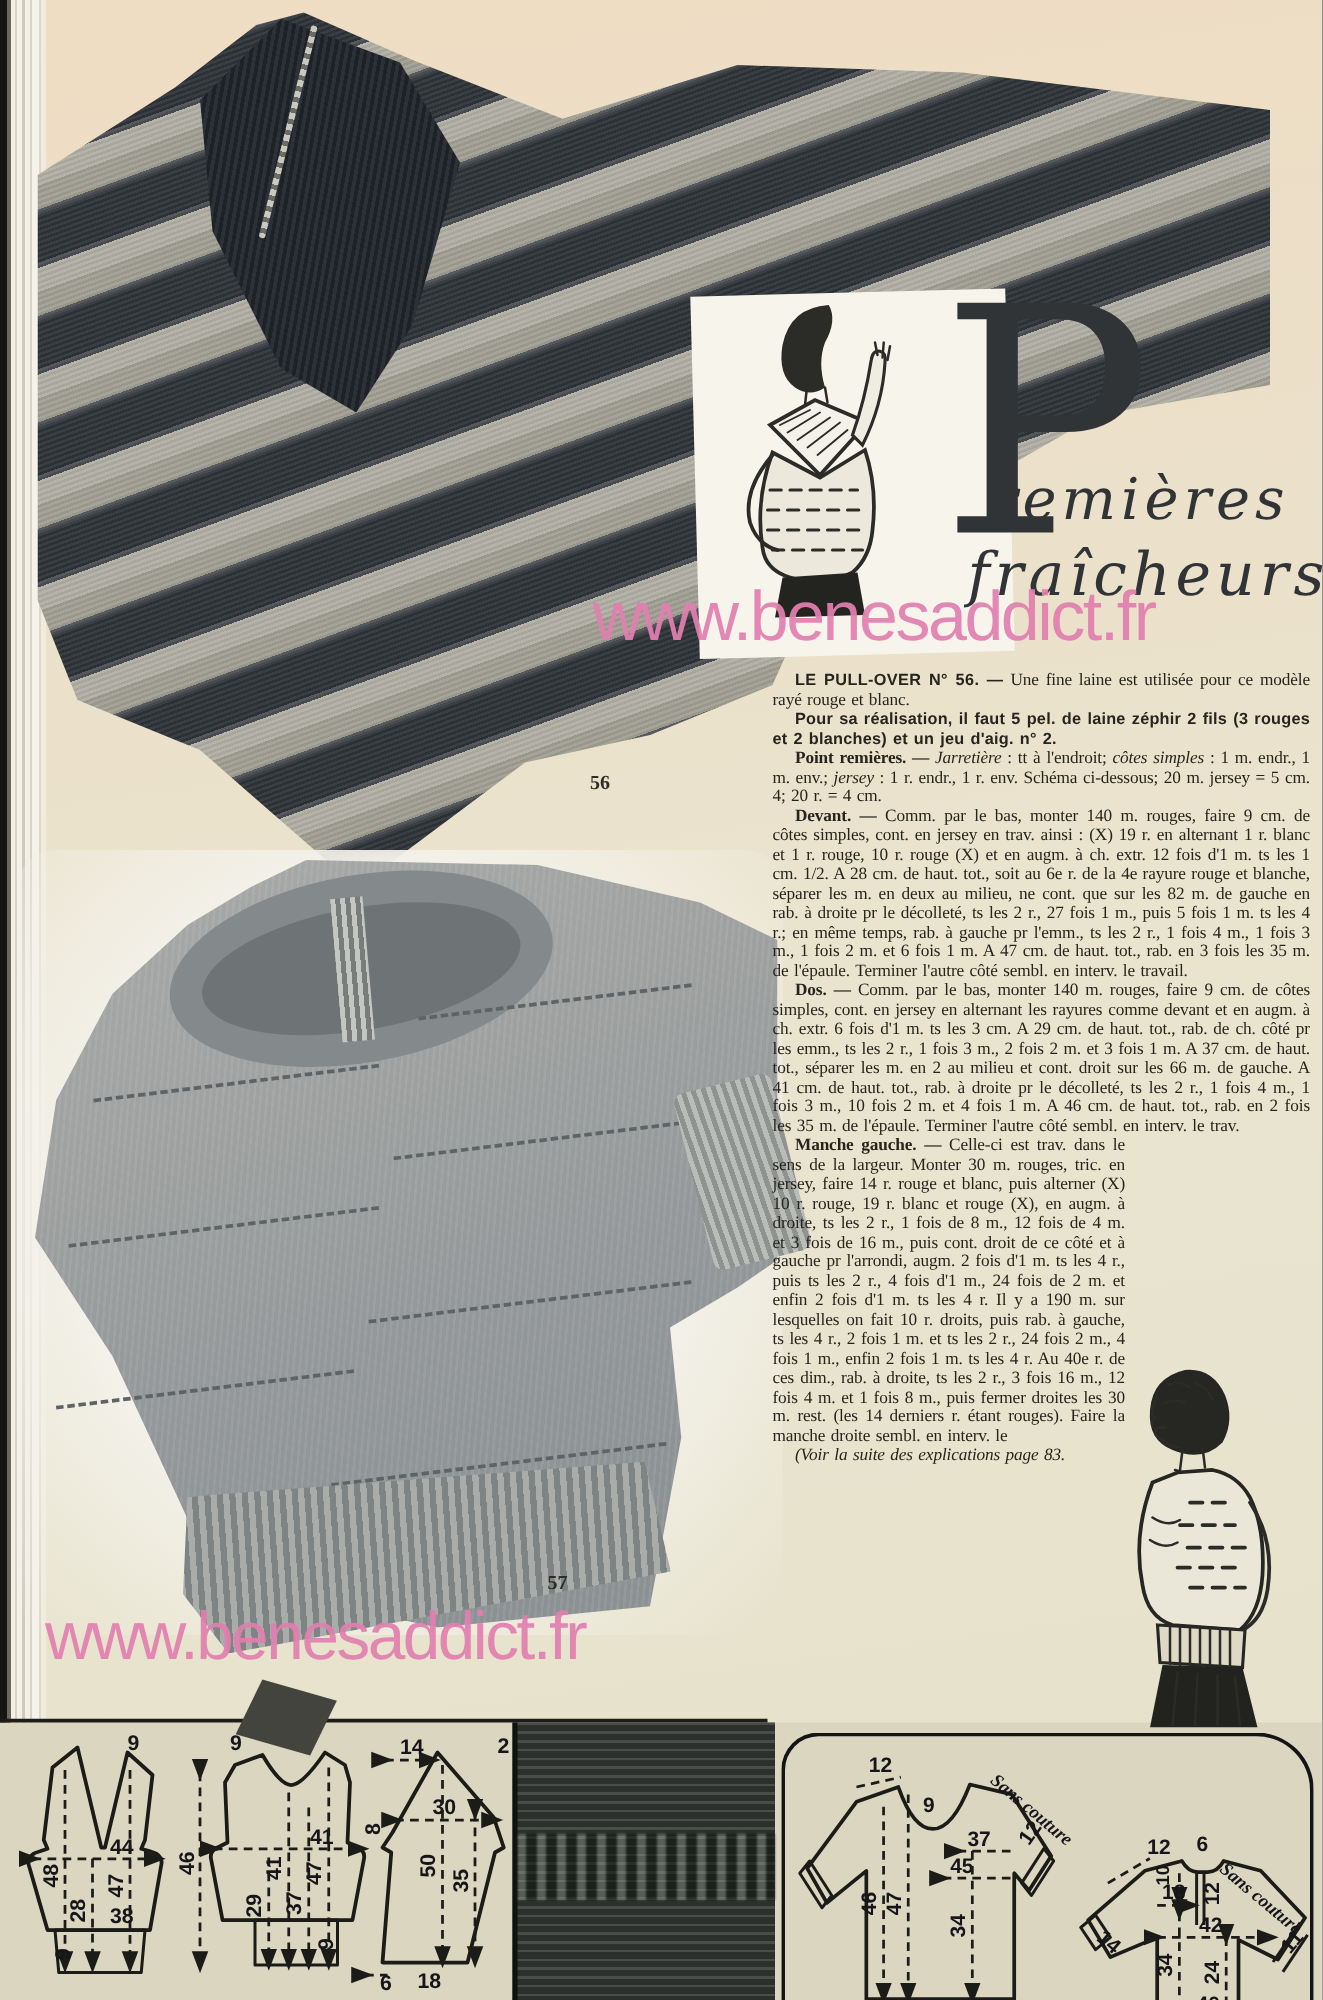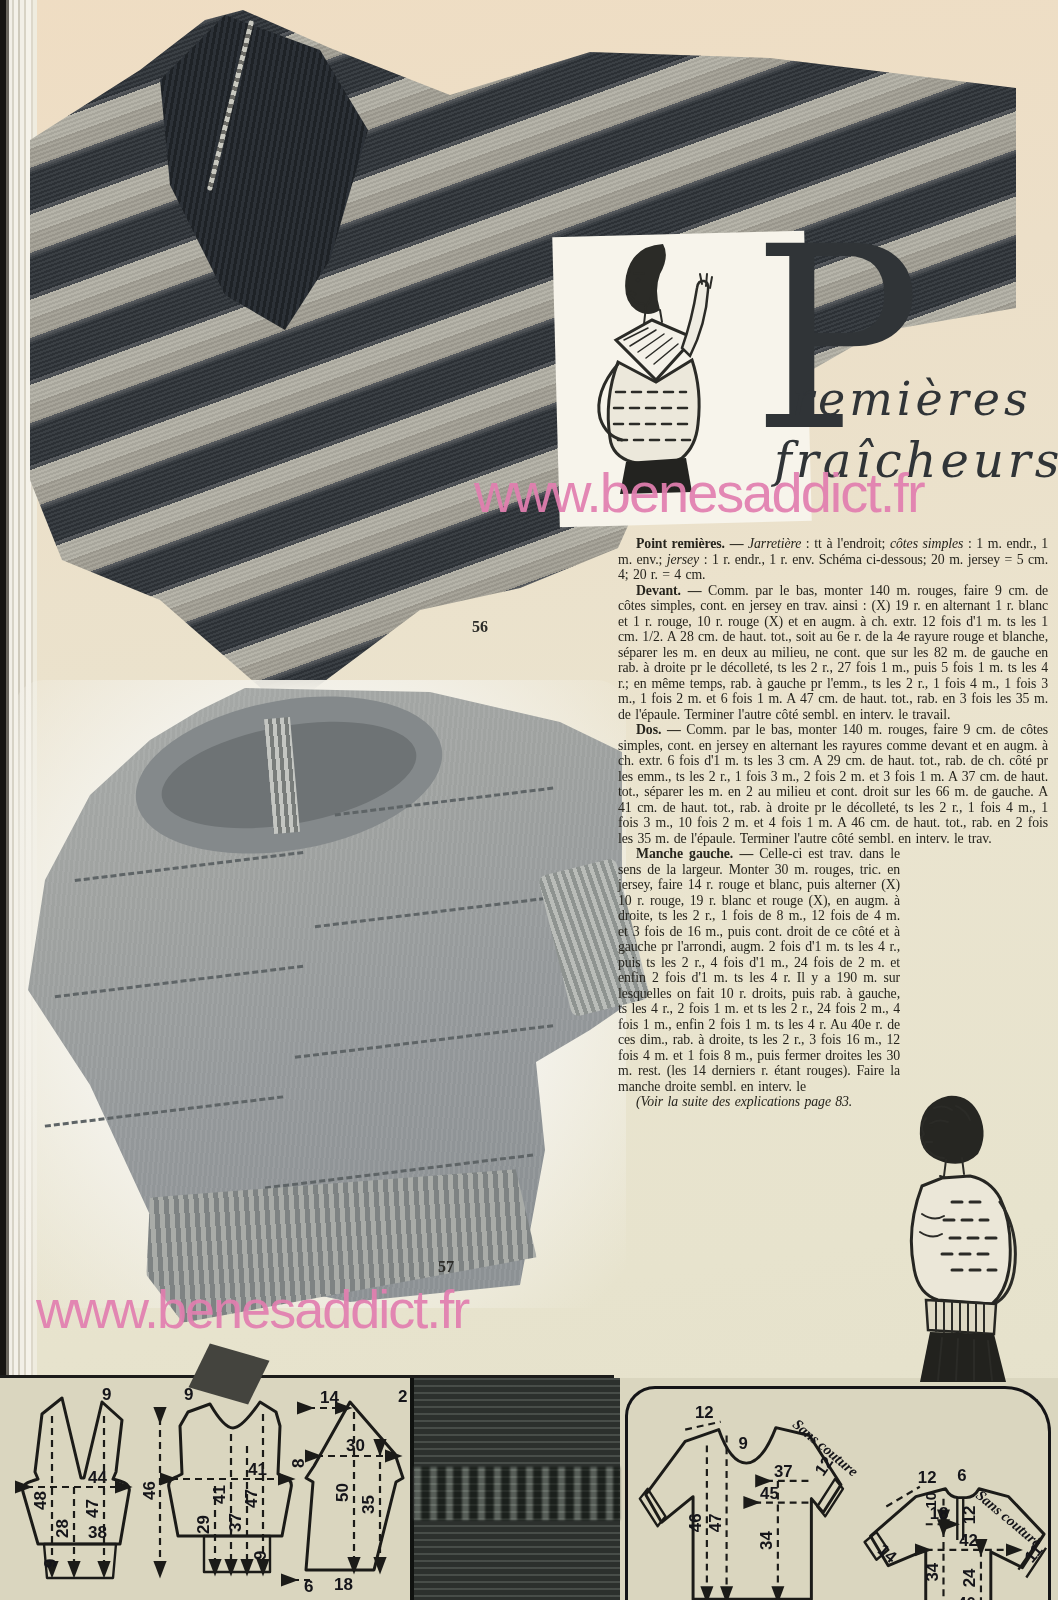--- a/index.html
+++ b/index.html
@@ -149,20 +149,22 @@
     <div class="eyelet" style="left:280px;top:360px;width:260px;"></div>
     <div class="eyelet" style="left:30px;top:430px;width:240px;"></div>
     <div class="eyelet" style="left:250px;top:490px;width:270px;"></div>
     <div class="cuff2"></div>
     <div class="hem2"></div>
   </div>
   <div class="fig-label label57">57</div>
   <div class="watermark wm2">www.benesaddict.fr</div>
 
   <div class="article">
+    <p><b class="lead lead-sans">LE PULL-OVER N° 56. —</b> <span>Une fine laine est utilisée pour ce modèle rayé rouge et blanc.</span></p>
+    <p class="bold-sans">Pour sa réalisation, il faut 5 pel. de laine zéphir 2 fils (3 rouges et 2 blanches) et un jeu d'aig. n° 2.</p>
     <p><b class="lead">Point remières. —</b><span class="it"> Jarretière</span><span> : tt à l'endroit; </span><span class="it">côtes simples</span><span> : 1 m. endr., 1 m. env.; </span><span class="it">jersey</span><span> : 1 r. endr., 1 r. env. Schéma ci-dessous; 20 m. jersey = 5 cm. 4; 20 r. = 4 cm.</span></p>
     <p><b class="lead">Devant. —</b> <span>Comm. par le bas, monter 140 m. rouges, faire 9 cm. de côtes simples, cont. en jersey en trav. ainsi : (X) 19 r. en alternant 1 r. blanc et 1 r. rouge, 10 r. rouge (X) et en augm. à ch. extr. 12 fois d'1 m. ts les 1 cm. 1/2. A 28 cm. de haut. tot., soit au 6e r. de la 4e rayure rouge et blanche, séparer les m. en deux au milieu, ne cont. que sur les 82 m. de gauche en rab. à droite pr le décolleté, ts les 2 r., 27 fois 1 m., puis 5 fois 1 m. ts les 4 r.; en même temps, rab. à gauche pr l'emm., ts les 2 r., 1 fois 4 m., 1 fois 3 m., 1 fois 2 m. et 6 fois 1 m. A 47 cm. de haut. tot., rab. en 3 fois les 35 m. de l'épaule. Terminer l'autre côté sembl. en interv. le travail.</span></p>
     <p><b class="lead">Dos. —</b> <span>Comm. par le bas, monter 140 m. rouges, faire 9 cm. de côtes simples, cont. en jersey en alternant les rayures comme devant et en augm. à ch. extr. 6 fois d'1 m. ts les 3 cm. A 29 cm. de haut. tot., rab. de ch. côté pr les emm., ts les 2 r., 1 fois 3 m., 2 fois 2 m. et 3 fois 1 m. A 37 cm. de haut. tot., séparer les m. en 2 au milieu et cont. droit sur les 66 m. de gauche. A 41 cm. de haut. tot., rab. à droite pr le décolleté, ts les 2 r., 1 fois 4 m., 1 fois 3 m., 10 fois 2 m. et 4 fois 1 m. A 46 cm. de haut. tot., rab. en 2 fois les 35 m. de l'épaule. Terminer l'autre côté sembl. en interv. le trav.</span></p>
     <p><span class="illo-float"></span><b class="lead">Manche gauche. —</b> <span>Celle-ci est trav. dans le sens de la largeur. Monter 30 m. rouges, tric. en jersey, faire 14 r. rouge et blanc, puis alterner (X) 10 r. rouge, 19 r. blanc et rouge (X), en augm. à droite, ts les 2 r., 1 fois de 8 m., 12 fois de 4 m. et 3 fois de 16 m., puis cont. droit de ce côté et à gauche pr l'arrondi, augm. 2 fois d'1 m. ts les 4 r., puis ts les 2 r., 4 fois d'1 m., 24 fois de 2 m. et enfin 2 fois d'1 m. ts les 4 r. Il y a 190 m. sur lesquelles on fait 10 r. droits, puis rab. à gauche, ts les 4 r., 2 fois 1 m. et ts les 2 r., 24 fois 2 m., 4 fois 1 m., enfin 2 fois 1 m. ts les 4 r. Au 40e r. de ces dim., rab. à droite, ts les 2 r., 3 fois 16 m., 12 fois 4 m. et 1 fois 8 m., puis fermer droites les 30 m. rest. (les 14 derniers r. étant rouges). Faire la manche droite sembl. en interv. le</span></p>
     <p class="p7">(Voir la suite des explications page 83.</p>
   </div>
 
   <svg class="woman-bottom" viewBox="0 0 172 300">
     <path d="M62,14 Q36,20 34,46 Q32,70 52,78 Q76,88 92,72 Q102,54 94,34 Q84,12 62,14 Z" fill="#262622"></path>
     <path class="ink" d="M48,26 Q58,22 66,28 M44,42 Q52,36 62,40 M70,24 Q80,28 84,38" stroke="#4a4a44" stroke-width="2"></path>

